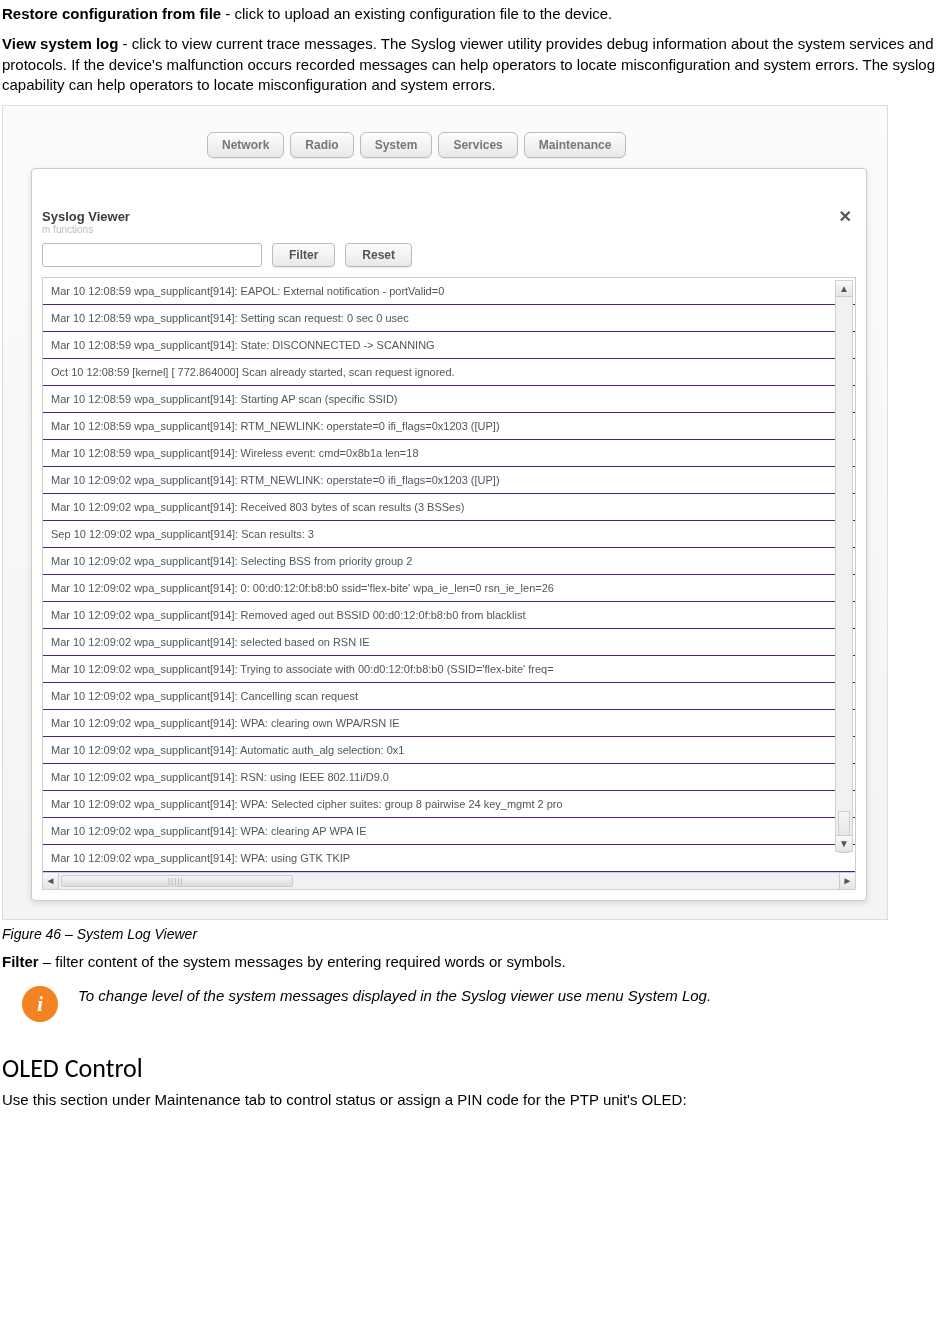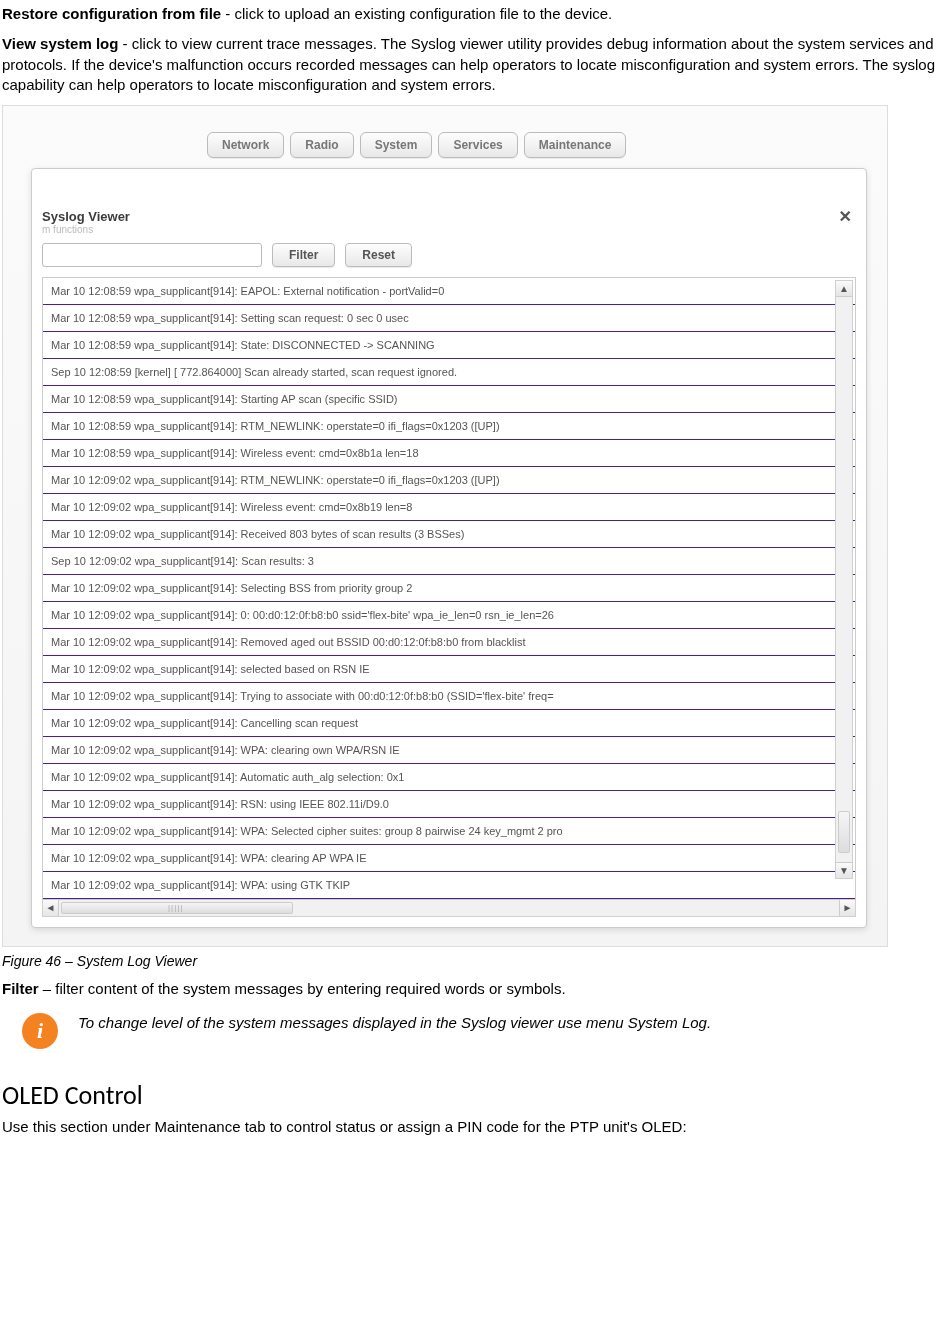--- a/index.html
+++ b/index.html
@@ -144,26 +144,25 @@
       <button class="small-btn">Filter</button>
       <button class="small-btn">Reset</button>
     </div>
 
     <div class="log-box">
       <div class="log-scroll" id="log-scroll">
 
         <div class="log-line">Mar 10 12:08:59 wpa_supplicant[914]: EAPOL: External notification - portValid=0</div>
           <div class="log-line">Mar 10 12:08:59 wpa_supplicant[914]: Setting scan request: 0 sec 0 usec</div>
           <div class="log-line">Mar 10 12:08:59 wpa_supplicant[914]: State: DISCONNECTED -&gt; SCANNING</div>
-          <div class="log-line">Sep 10 12:08:59 [kernel] [  772.864000] Scan already started, scan request ignored.</div>
+          <div class="log-line">Oct 10 12:08:59 [kernel] [  772.864000] Scan already started, scan request ignored.</div>
           <div class="log-line">Mar 10 12:08:59 wpa_supplicant[914]: Starting AP scan (specific SSID)</div>
           <div class="log-line">Mar 10 12:08:59 wpa_supplicant[914]: RTM_NEWLINK: operstate=0 ifi_flags=0x1203 ([UP])</div>
           <div class="log-line">Mar 10 12:08:59 wpa_supplicant[914]: Wireless event: cmd=0x8b1a len=18</div>
           <div class="log-line">Mar 10 12:09:02 wpa_supplicant[914]: RTM_NEWLINK: operstate=0 ifi_flags=0x1203 ([UP])</div>
-          <div class="log-line">Mar 10 12:09:02 wpa_supplicant[914]: Wireless event: cmd=0x8b19 len=8</div>
           <div class="log-line">Mar 10 12:09:02 wpa_supplicant[914]: Received 803 bytes of scan results (3 BSSes)</div>
           <div class="log-line">Sep 10 12:09:02 wpa_supplicant[914]: Scan results: 3</div>
           <div class="log-line">Mar 10 12:09:02 wpa_supplicant[914]: Selecting BSS from priority group 2</div>
           <div class="log-line">Mar 10 12:09:02 wpa_supplicant[914]: 0: 00:d0:12:0f:b8:b0 ssid='flex-bite' wpa_ie_len=0 rsn_ie_len=26</div>
           <div class="log-line">Mar 10 12:09:02 wpa_supplicant[914]: Removed aged out BSSID 00:d0:12:0f:b8:b0 from blacklist</div>
           <div class="log-line">Mar 10 12:09:02 wpa_supplicant[914]:    selected based on RSN IE</div>
           <div class="log-line">Mar 10 12:09:02 wpa_supplicant[914]: Trying to associate with 00:d0:12:0f:b8:b0 (SSID='flex-bite' freq=</div>
           <div class="log-line">Mar 10 12:09:02 wpa_supplicant[914]: Cancelling scan request</div>
           <div class="log-line">Mar 10 12:09:02 wpa_supplicant[914]: WPA: clearing own WPA/RSN IE</div>
           <div class="log-line">Mar 10 12:09:02 wpa_supplicant[914]: Automatic auth_alg selection: 0x1</div>

